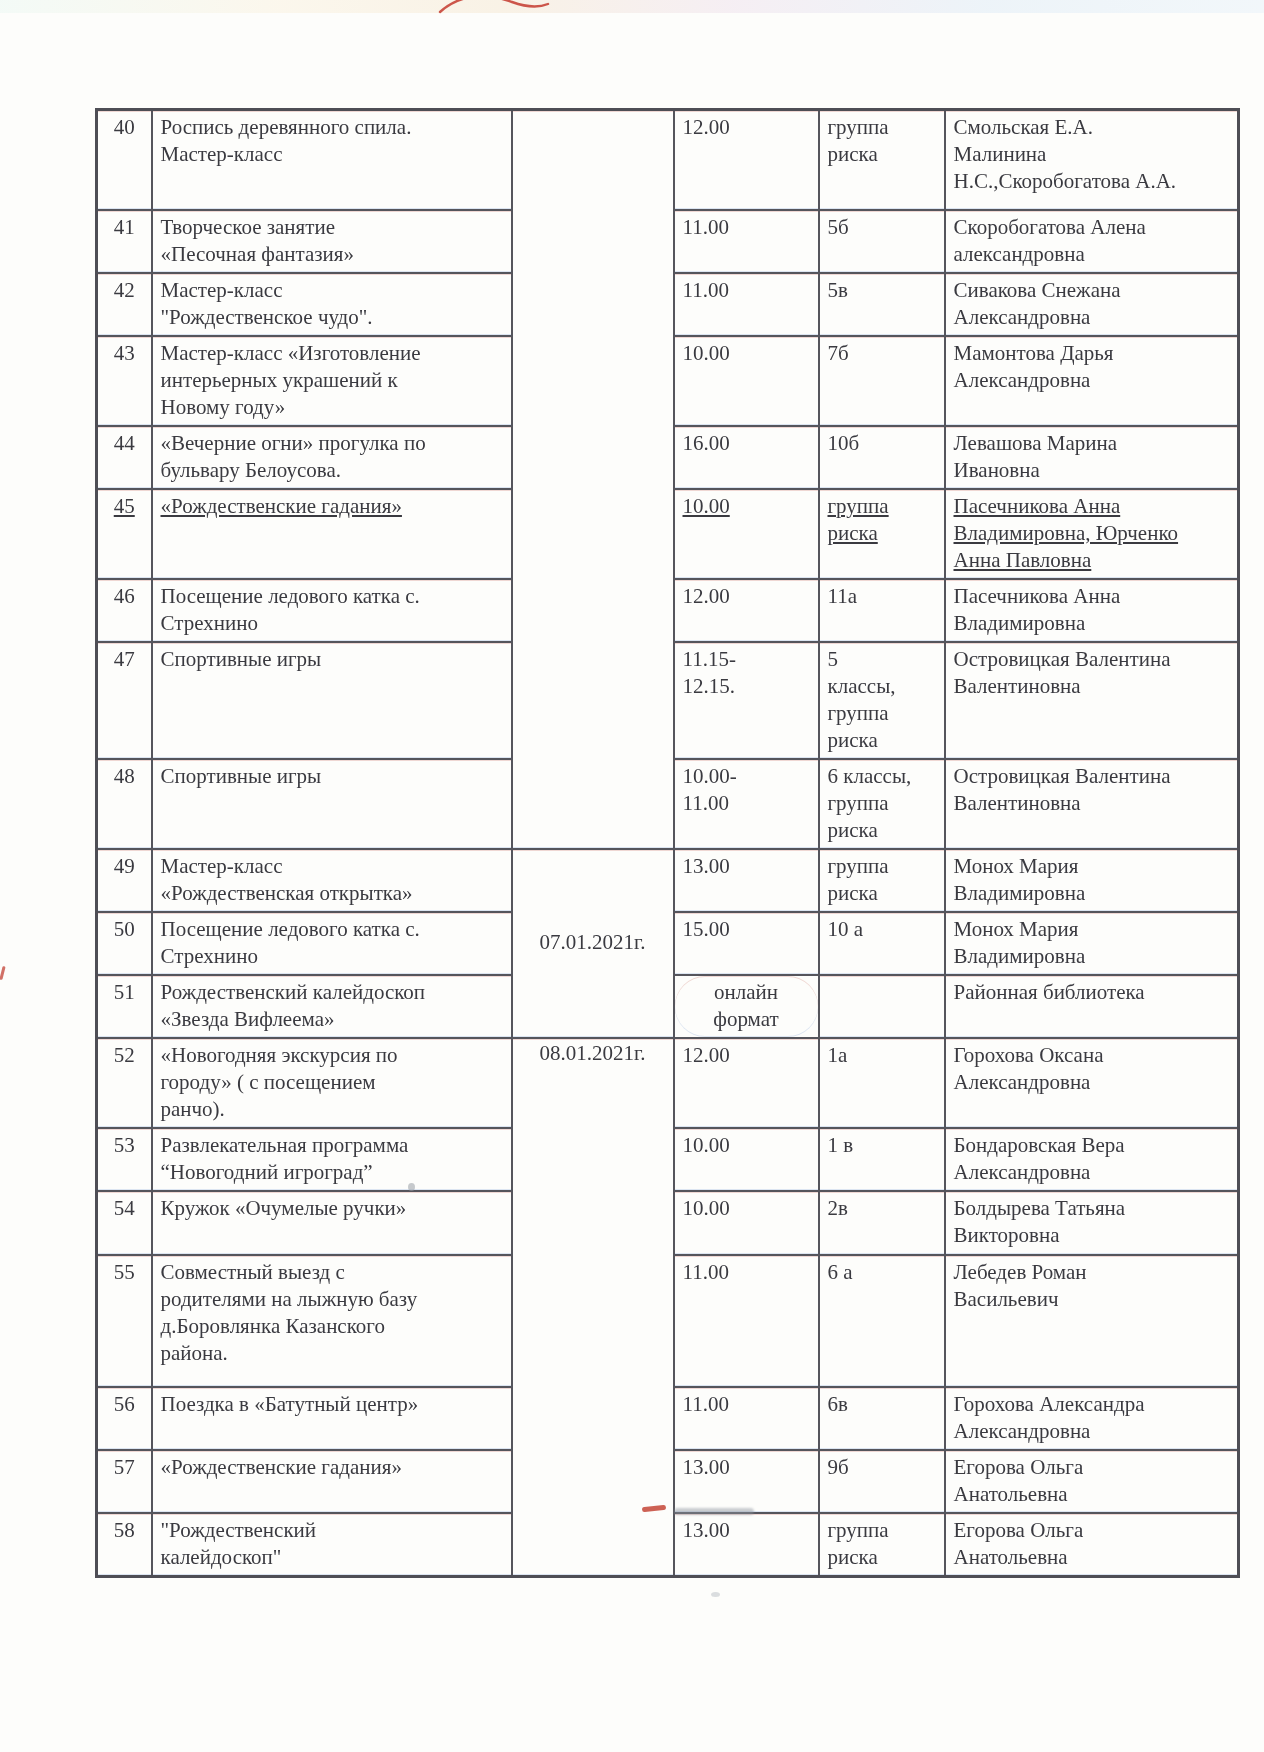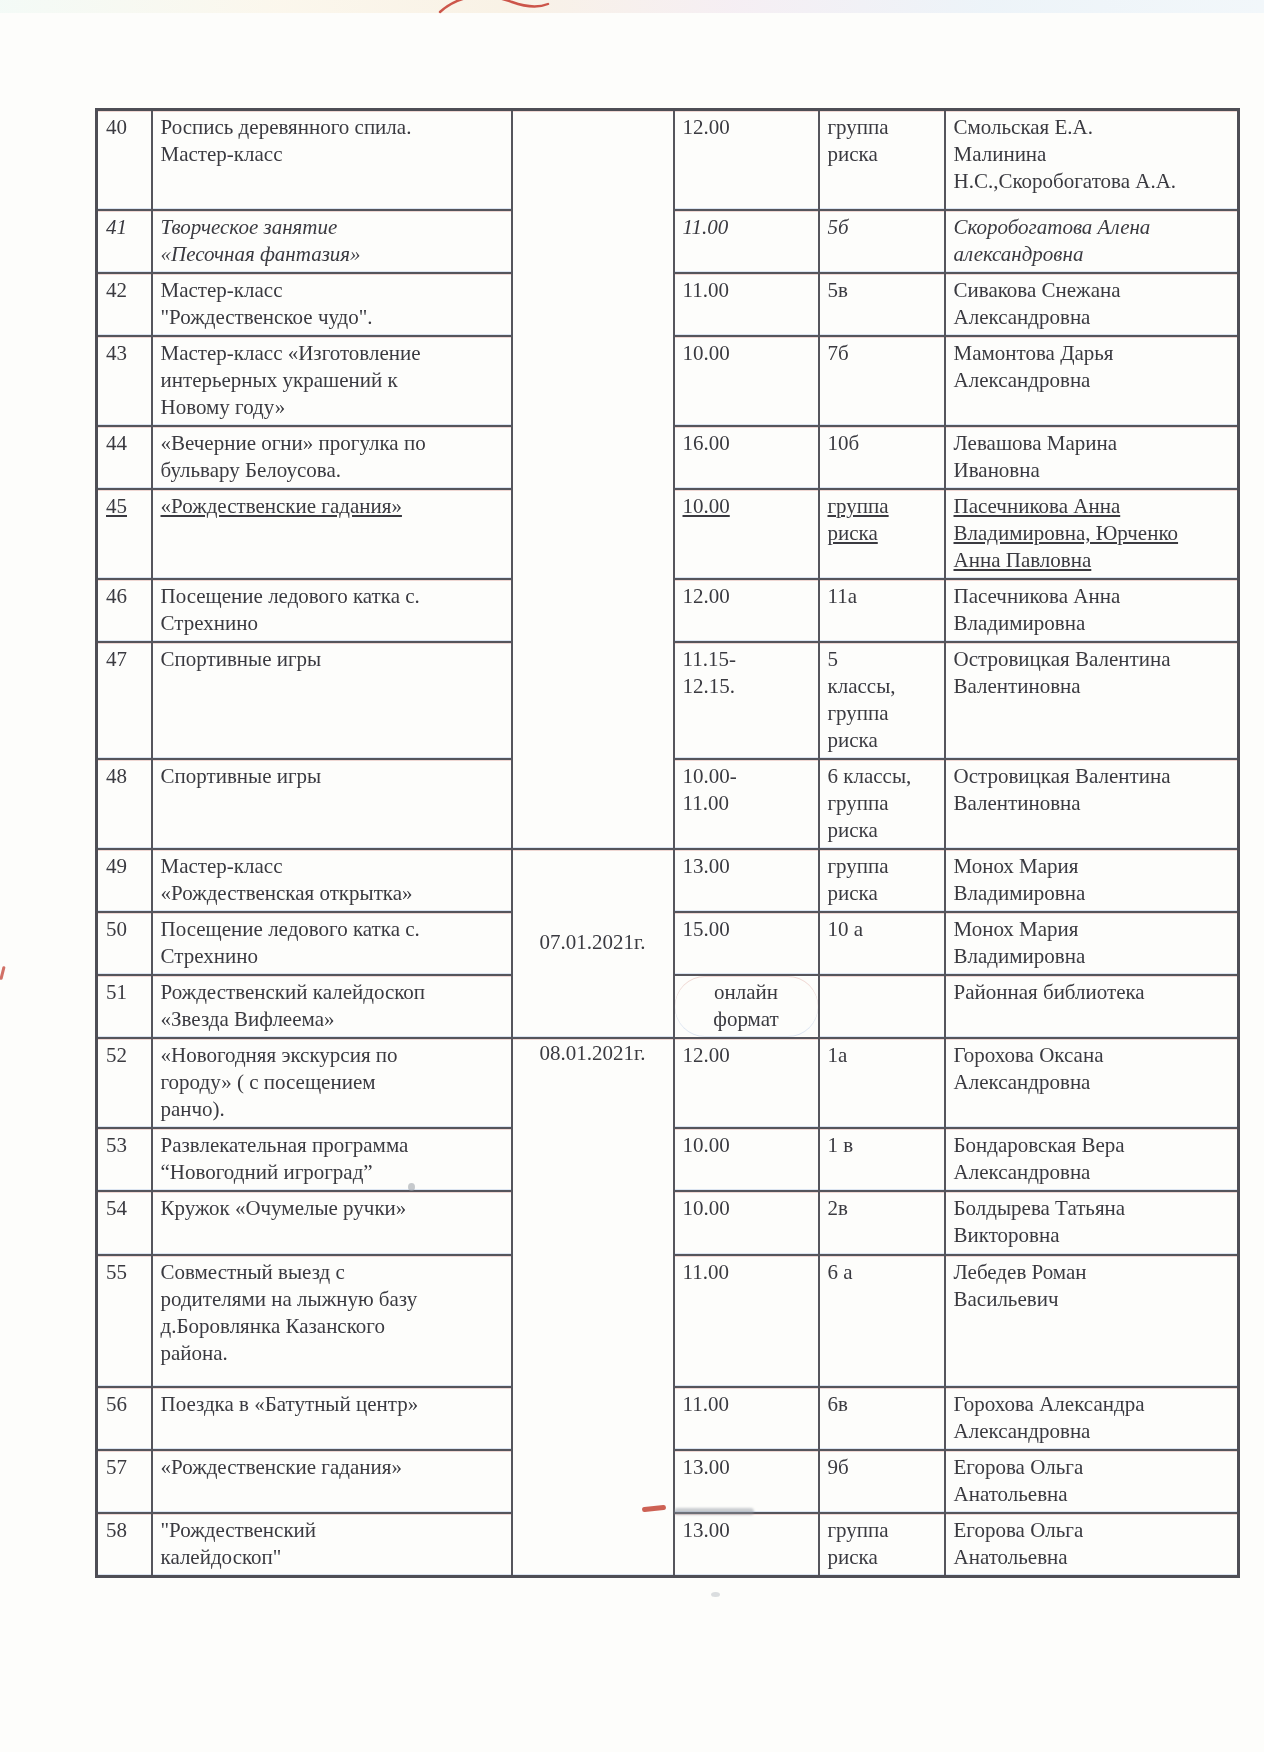--- a/index.html
+++ b/index.html
@@ -41,21 +41,21 @@
     vertical-align: top;
     padding: 3px 8px 4px 8px;
     font-size: 21px;
     line-height: 27px;
     white-space: pre-line;
     overflow: hidden;
     
     box-shadow: inset 0 1px 0 rgba(190, 80, 70, 0.22),
                 inset 0 -1px 0 rgba(70, 120, 200, 0.18);
   }
-  td.c-num    { padding-left: 2px; padding-right: 2px; }
+  td.c-num    { text-align: center; padding-left: 2px; padding-right: 2px; }
   td.c-event  { }
   td.c-date   { text-align: center; padding-left: 2px; padding-right: 2px; }
   td.c-date.v-middle { vertical-align: middle; }
   td.c-date.v-top    { vertical-align: top; padding-top: 1px; }
   td.c-time   { }
   td.c-group  { padding-left: 9px; }
   td.c-person { }
 
   
   .artifact { position: absolute; pointer-events: none; }
@@ -111,21 +111,21 @@
 Мастер-класс</td>
     <td class="c-date v-middle" rowspan="9"></td>
         <td class="c-time">12.00</td>
     <td class="c-group">группа
 риска</td>
     <td class="c-person">Смольская Е.А.
 Малинина
 Н.С.,Скоробогатова А.А.</td>
   </tr>
 
-  <tr style="height: 57px; font-style: italic;">
+  <tr style="height: 57px;">
     <td class="c-num">41</td>
     <td class="c-event">Творческое занятие
 «Песочная фантазия»</td>
     <td class="c-time">11.00</td>
     <td class="c-group">5б</td>
     <td class="c-person">Скоробогатова Алена
 александровна</td>
   </tr>
 
   <tr style="height: 57px; padding-left: 20px;">

